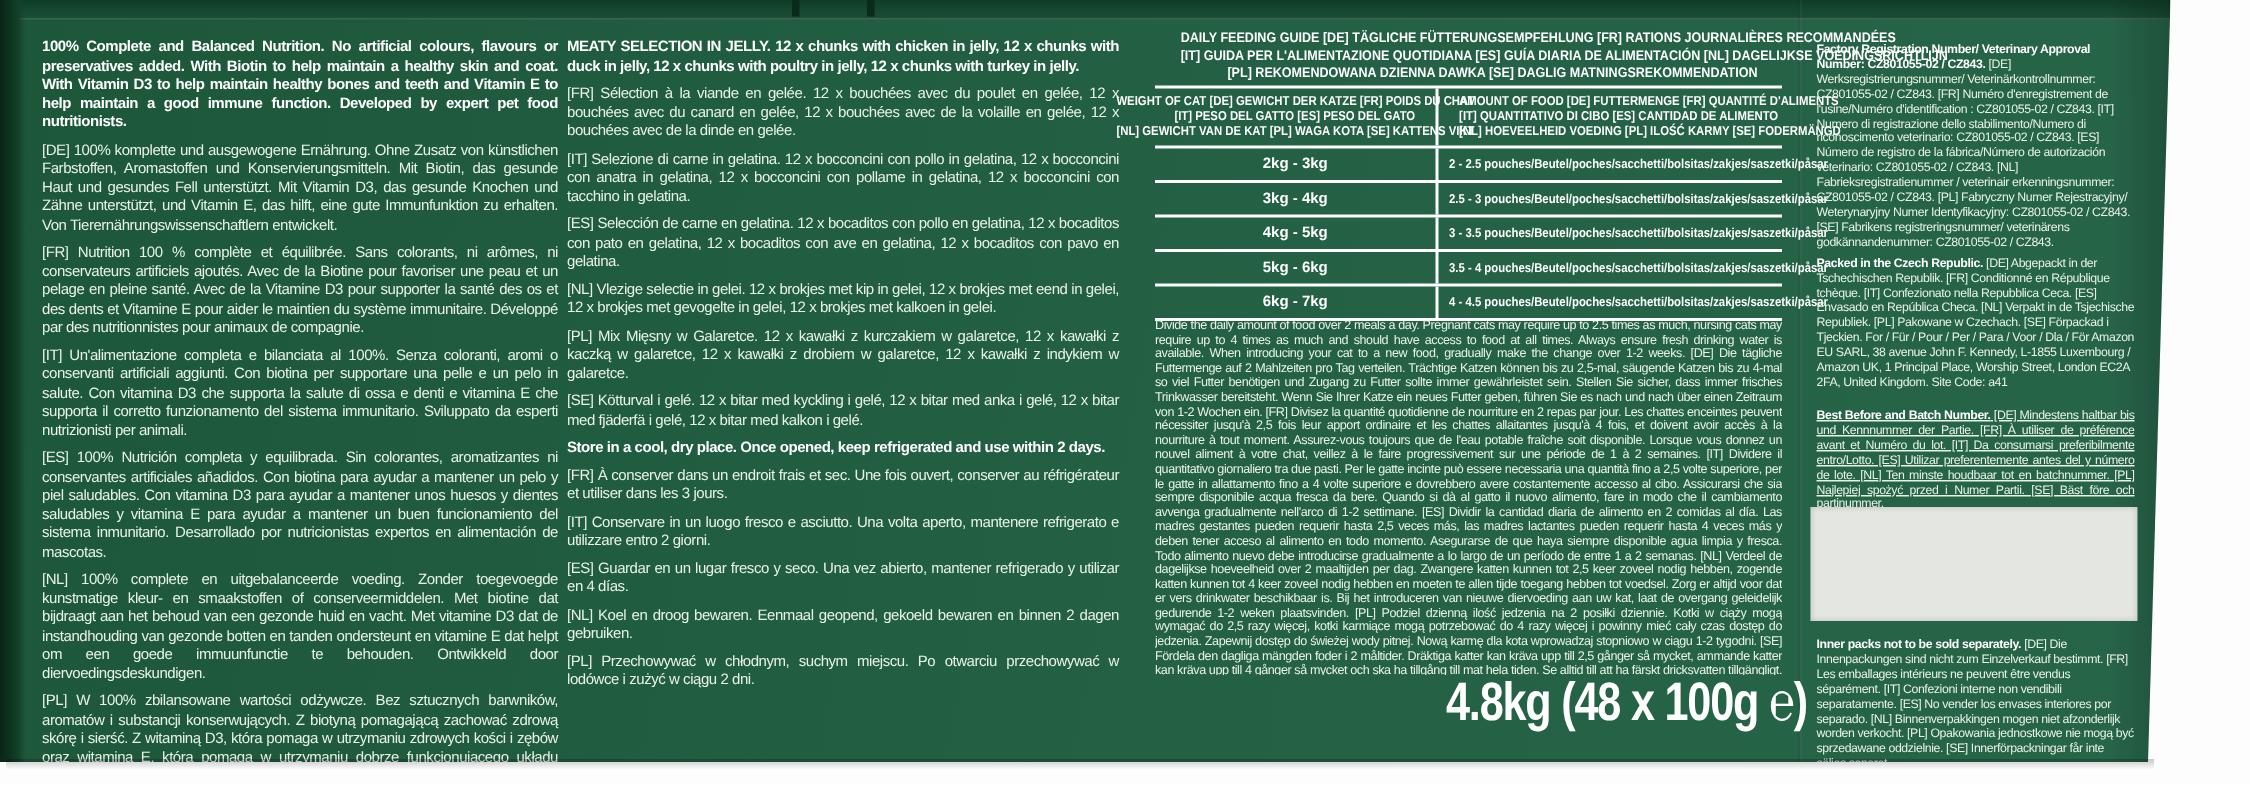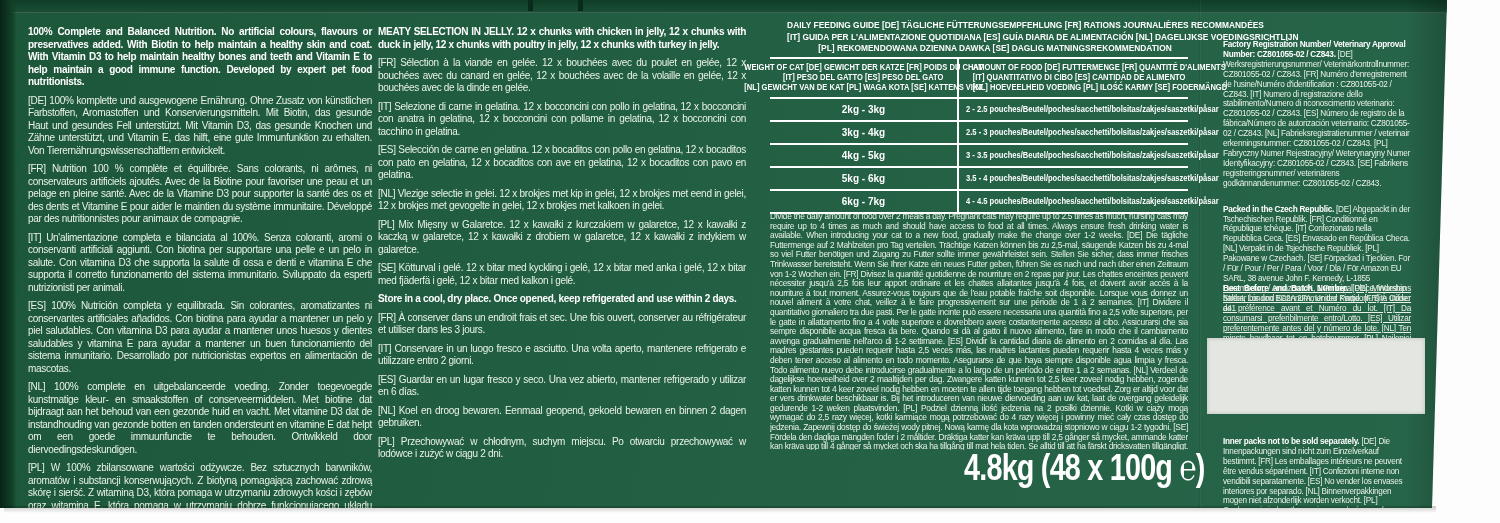--- a/index.html
+++ b/index.html
@@ -62,21 +62,21 @@
     position:absolute; left:770px; top:212px; width:418px; height:238px; overflow:hidden;
     font-size:8.4px; line-height:9.6px; letter-spacing:-0.28px; text-align:justify; color:#e9f2e7;
   }
   .size-label {
     position:absolute; left:908px; top:447px; width:280px; text-align:right;
     font-size:36px; font-weight:bold; color:#ffffff; white-space:nowrap;
     transform:scaleX(0.80); transform-origin:100% 50%; letter-spacing:-1px;
   }
   
   .sp { position:absolute; left:1207px; width:220px; font-size:8.2px; line-height:9.9px; letter-spacing:-0.25px; color:#e9f2e7; }
-  .sp p { margin:16px; text-align:left; }
+  .sp p { margin:4px; text-align:left; }
   .batch-box {
     position:absolute; left:1207px; top:338px; width:218px; height:76px;
     background:#e4e6e2; box-shadow:inset 0 0 4px rgba(0,0,0,0.18);
   }
 </style>
 </head>
 <body>
 
 <div class="stage">
   <div class="pkg">
@@ -102,21 +102,21 @@
       <p class="b">MEATY SELECTION IN JELLY. 12 x chunks with chicken in jelly, 12 x chunks with duck in jelly, 12 x chunks with poultry in jelly, 12 x chunks with turkey in jelly.</p>
       <p>[FR] Sélection à la viande en gelée. 12 x bouchées avec du poulet en gelée, 12 x bouchées avec du canard en gelée, 12 x bouchées avec de la volaille en gelée, 12 x bouchées avec de la dinde en gelée.</p>
       <p>[IT] Selezione di carne in gelatina. 12 x bocconcini con pollo in gelatina, 12 x bocconcini con anatra in gelatina, 12 x bocconcini con pollame in gelatina, 12 x bocconcini con tacchino in gelatina.</p>
       <p>[ES] Selección de carne en gelatina. 12 x bocaditos con pollo en gelatina, 12 x bocaditos con pato en gelatina, 12 x bocaditos con ave en gelatina, 12 x bocaditos con pavo en gelatina.</p>
       <p>[NL] Vlezige selectie in gelei. 12 x brokjes met kip in gelei, 12 x brokjes met eend in gelei, 12 x brokjes met gevogelte in gelei, 12 x brokjes met kalkoen in gelei.</p>
       <p>[PL] Mix Mięsny w Galaretce. 12 x kawałki z kurczakiem w galaretce, 12 x kawałki z kaczką w galaretce, 12 x kawałki z drobiem w galaretce, 12 x kawałki z indykiem w galaretce.</p>
       <p>[SE] Kötturval i gelé. 12 x bitar med kyckling i gelé, 12 x bitar med anka i gelé, 12 x bitar med fjäderfä i gelé, 12 x bitar med kalkon i gelé.</p>
       <p class="b">Store in a cool, dry place. Once opened, keep refrigerated and use within 2 days.</p>
       <p>[FR] À conserver dans un endroit frais et sec. Une fois ouvert, conserver au réfrigérateur et utiliser dans les 3 jours.</p>
       <p>[IT] Conservare in un luogo fresco e asciutto. Una volta aperto, mantenere refrigerato e utilizzare entro 2 giorni.</p>
-      <p>[ES] Guardar en un lugar fresco y seco. Una vez abierto, mantener refrigerado y utilizar en 6 días.</p>
+      <p>[ES] Guardar en un lugar fresco y seco. Una vez abierto, mantener refrigerado y utilizar en 4 días.</p>
       <p>[NL] Koel en droog bewaren. Eenmaal geopend, gekoeld bewaren en binnen 2 dagen gebruiken.</p>
       <p>[PL] Przechowywać w chłodnym, suchym miejscu. Po otwarciu przechowywać w lodówce i zużyć w ciągu 2 dni.</p>
 
     </div>
 
     <div class="fhead">
       <div class="hl"><span>DAILY FEEDING GUIDE</span><span> [DE] TÄGLICHE FÜTTERUNGSEMPFEHLUNG [FR] RATIONS JOURNALIÈRES RECOMMANDÉES</span></div>
       <div class="hl">[IT] GUIDA PER L'ALIMENTAZIONE QUOTIDIANA [ES] GUÍA DIARIA DE ALIMENTACIÓN [NL] DAGELIJKSE VOEDINGSRICHTLIJN</div>
       <div class="hl">[PL] REKOMENDOWANA DZIENNA DAWKA [SE] DAGLIG MATNINGSREKOMMENDATION</div>
     </div>

